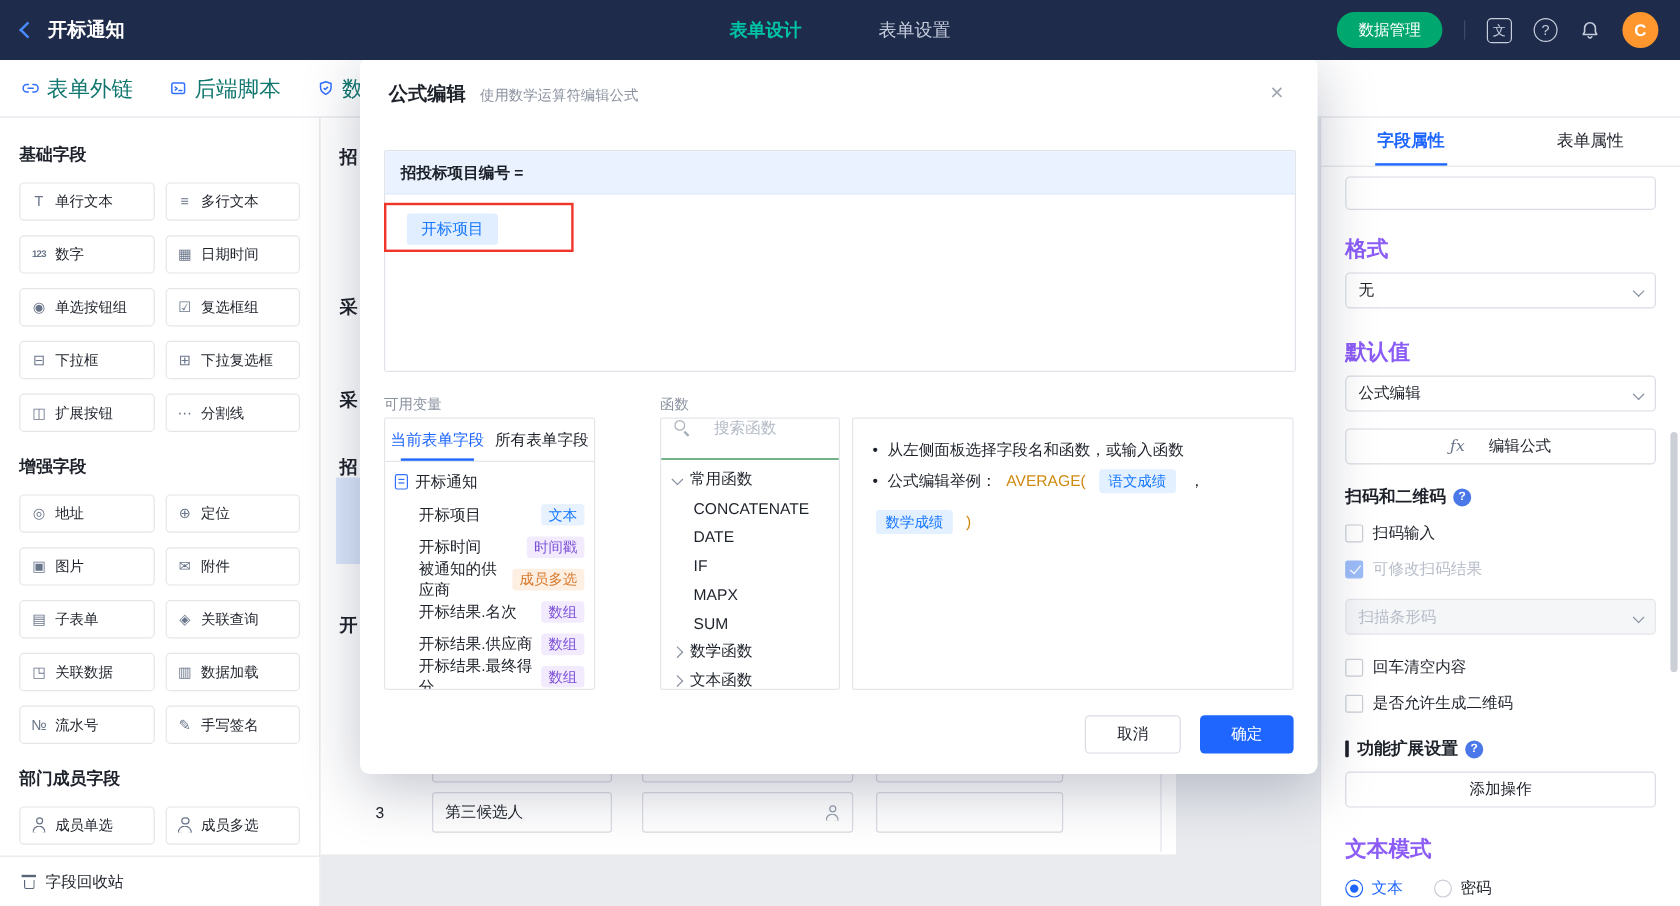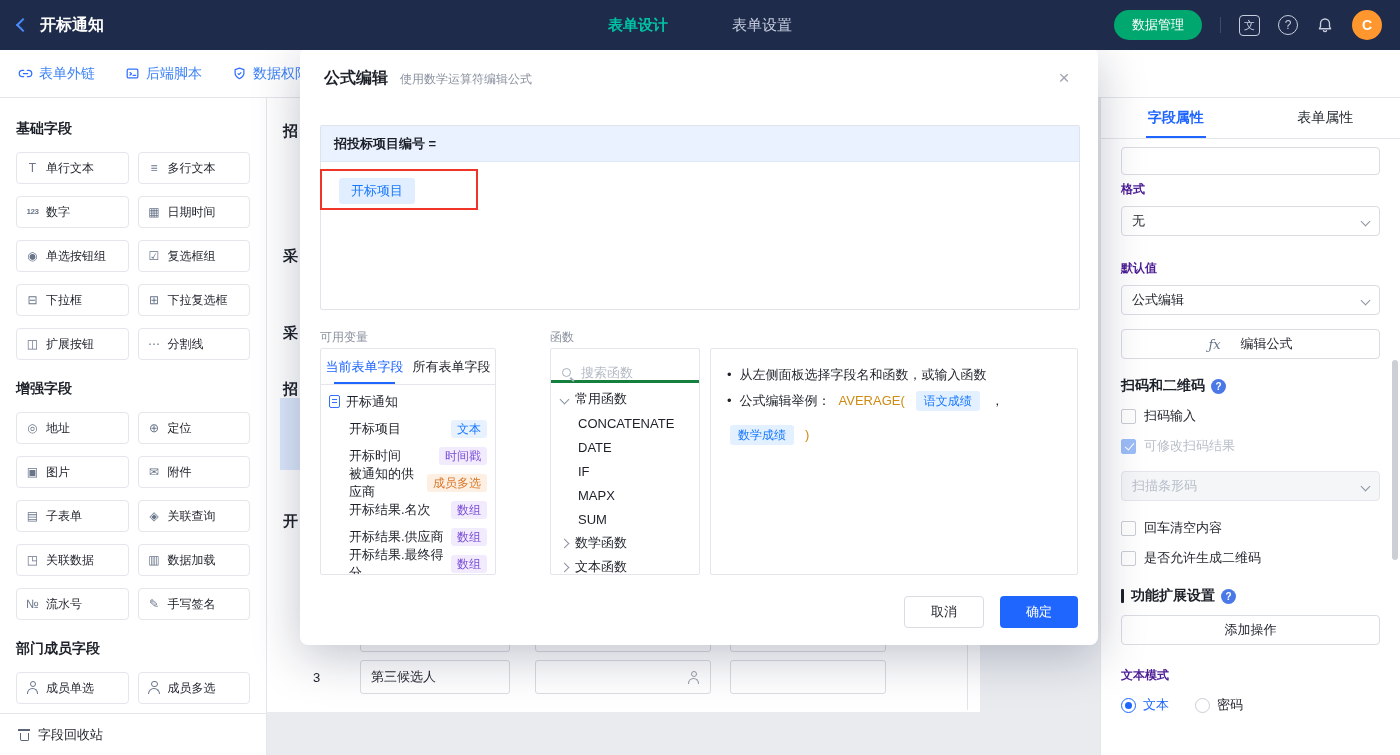--- a/index.html
+++ b/index.html
@@ -15,21 +15,21 @@
   .tb-tab.active{color:#00c3a5;font-weight:600}
   .tb-right{margin-left:auto;display:flex;align-items:center;gap:18px}
   .btn-green{height:30px;padding:0 18px;border-radius:16px;background:#00a76e;color:#fff;font-size:13px;display:flex;align-items:center;border:none}
   .tb-div{width:1px;height:16px;background:#3c4a6d}
   .ico-box{width:21px;height:21px;border:1.5px solid #c6cede;border-radius:4px;color:#c6cede;font-size:11px;display:flex;align-items:center;justify-content:center}
   .ico-circle{width:20px;height:20px;border:1.5px solid #c6cede;border-radius:50%;color:#c6cede;font-size:12px;display:flex;align-items:center;justify-content:center}
   .avatar{width:30px;height:30px;border-radius:50%;background:#ff962e;color:#fff;font-size:14px;font-weight:700;display:flex;align-items:center;justify-content:center}
 
   
   .toolbar{position:absolute;top:50px;left:0;right:0;height:48px;background:#fff;border-bottom:1px solid #e5e6eb;display:flex;align-items:center;padding:0 18px;z-index:10}
-  .tl-item{display:flex;align-items:center;gap:6px;color:#3b82f6;font-size:14px;margin-right:30px;cursor:pointer;white-space:nowrap}
+  .tl-item{display:flex;align-items:center;gap:6px;color:#0f766e;font-size:18px;margin-right:30px;cursor:pointer;white-space:nowrap}
   .tl-right{margin-left:auto;display:flex;align-items:center;gap:14px;padding-right:8px}
   .btn-preview{height:32px;padding:0 22px;border-radius:16px;border:1px solid #3370ff;color:#3370ff;background:#fff;font-size:14px}
   .btn-save{height:32px;padding:0 22px;border-radius:16px;border:none;color:#fff;background:#1f5ef0;font-size:14px}
   .btn-share{width:32px;height:32px;border-radius:50%;background:#1f5ef0;border:none;display:flex;align-items:center;justify-content:center}
 
   
   .sidebar{position:absolute;top:98px;left:0;width:267px;bottom:0;background:#fff;border-right:1px solid #e5e6eb;z-index:6;padding:14px 16px 0}
   .sb-title{font-size:14px;font-weight:700;color:#1d2129;margin:8px 0 14px}
   .sb-grid{display:grid;grid-template-columns:1fr 1fr;gap:12px 9px;margin-bottom:20px}
   .f-item{height:32px;border:1px solid #e5e6eb;border-radius:4px;display:flex;align-items:center;padding:0 7px;gap:5px;font-size:12px;color:#1d2129;background:#fff;cursor:grab;overflow:hidden;white-space:nowrap}
@@ -65,21 +65,21 @@
   .v-tab{flex:1;display:flex;align-items:center;justify-content:center;font-size:13px;color:#1d2129;position:relative;cursor:pointer}
   .v-tab.active{color:#1f66ff}
   .v-tab.active::after{content:"";position:absolute;left:15%;right:15%;bottom:0;height:2px;background:#1f66ff}
   .v-list{padding:3px 0}
   .v-row{height:27px;display:flex;align-items:center;padding:0 8px;font-size:13px;color:#1d2129;gap:6px;cursor:pointer}
   .v-row.child{padding-left:28px}
   .tagg{margin-left:auto;font-size:12px;height:18px;line-height:18px;padding:0 6px;border-radius:3px;white-space:nowrap}
   .tag-blue{color:#1677ff;background:#e8f2ff}
   .tag-purple{color:#7b4fd6;background:#f2ebfe}
   .tag-orange{color:#d8772a;background:#fdf0e3}
-  .fn-search{height:34px;border-bottom:3px solid #15803d;display:flex;align-items:flex-end;gap:7px;padding:0 10px}
+  .fn-search{height:34px;border-bottom:1px solid #15803d;display:flex;align-items:flex-start;gap:21px;padding:0 10px}
   .fn-search input{border:none;outline:none;font-size:13px;color:#1d2129;width:100px;font-family:"Liberation Sans",sans-serif}
   .fn-search input::placeholder{color:#b3bac4}
   .fn-list{padding:4px 0}
   .fn-row{height:24px;display:flex;align-items:center;gap:7px;padding:0 10px;font-size:13px;color:#1d2129;cursor:pointer}
   .fn-row.item{padding-left:27px}
   .help-line{display:flex;gap:8px;font-size:13px;color:#1d2129;line-height:26px;flex-wrap:wrap;align-items:center}
   .help-line .dot{color:#1d2129}
   .fn-orange{color:#cf8a12}
   .mini-chip{display:inline-block;background:#e3f0ff;color:#1677ff;font-size:12px;height:20px;line-height:20px;padding:0 8px;border-radius:3px;margin:0 3px}
   .m-foot{position:absolute;right:20px;bottom:17px;display:flex;gap:16px}
@@ -87,21 +87,21 @@
   .btn-ok{height:32px;padding:0 26px;border:none;border-radius:4px;background:#1f66ff;font-size:13px;color:#fff}
 
   
   .rightpanel{position:absolute;top:98px;right:0;width:300px;bottom:0;background:#fff;border-left:1px solid #e5e6eb;z-index:7}
   .rp-tabs{height:41px;border-bottom:1px solid #e5e6eb;display:flex}
   .rp-tab{flex:1;display:flex;align-items:center;justify-content:center;font-size:14px;color:#1d2129;position:relative;cursor:pointer}
   .rp-tab.active{color:#1f66ff;font-weight:600}
   .rp-tab.active::after{content:"";position:absolute;left:50%;transform:translateX(-50%);bottom:0;width:60px;height:2px;background:#1f66ff}
   .rp-body{position:absolute;top:41px;left:0;right:0;bottom:0;overflow:hidden;padding:0 20px}
   .rp-input{width:100%;height:28px;border:1px solid #d9dce3;border-radius:4px;margin-top:8px;outline:none;padding:0 8px;font-size:13px}
-  .rp-label{font-size:12px;font-weight:700;color:#4c1d95;margin:6px 0 8px}
+  .rp-label{font-size:18px;font-weight:700;color:#8b5cf6;margin:20px 0 8px}
   .rp-select{height:30px;border:1px solid #d9dce3;border-radius:4px;display:flex;align-items:center;padding:0 28px 0 10px;font-size:13px;color:#1d2129;position:relative;background:#fff;cursor:pointer}
   .rp-select .chev{position:absolute;right:10px;top:11px}
   .rp-select.disabled{background:#f5f6f8;color:#b8bec9;border-color:#e5e6eb;cursor:default}
   .rp-btn{width:100%;height:30px;border:1px solid #d9dce3;border-radius:4px;background:#fff;display:flex;align-items:center;justify-content:center;gap:20px;font-size:13px;color:#1d2129;margin-top:14px;cursor:pointer}
   .fxg{font-family:"DejaVu Serif",serif;font-style:italic;color:#69758a;font-size:13px}
   .rp-sec{display:flex;align-items:center;font-size:14px;font-weight:700;color:#1d2129;margin-top:18px}
   .qico{display:inline-flex;width:15px;height:15px;border-radius:50%;background:#4a78e8;color:#fff;font-size:10px;font-weight:700;align-items:center;justify-content:center;margin-left:6px}
   .sec-bar{width:3px;height:14px;background:#1d2129;margin-right:7px;border-radius:1px}
   .rp-cb{display:flex;align-items:center;gap:8px;font-size:13px;color:#1d2129;margin-top:12px;cursor:pointer}
   .rp-cb.dis{color:#b8bec9}

